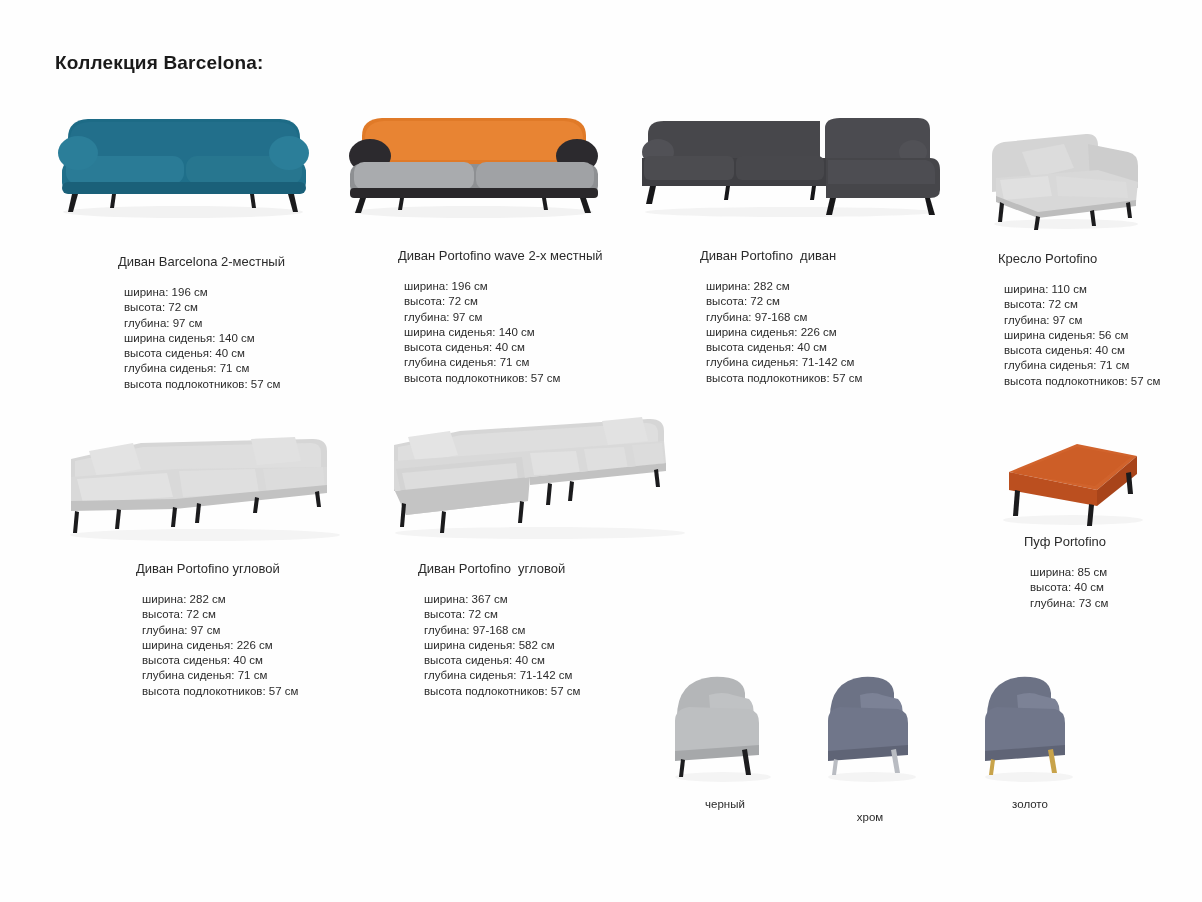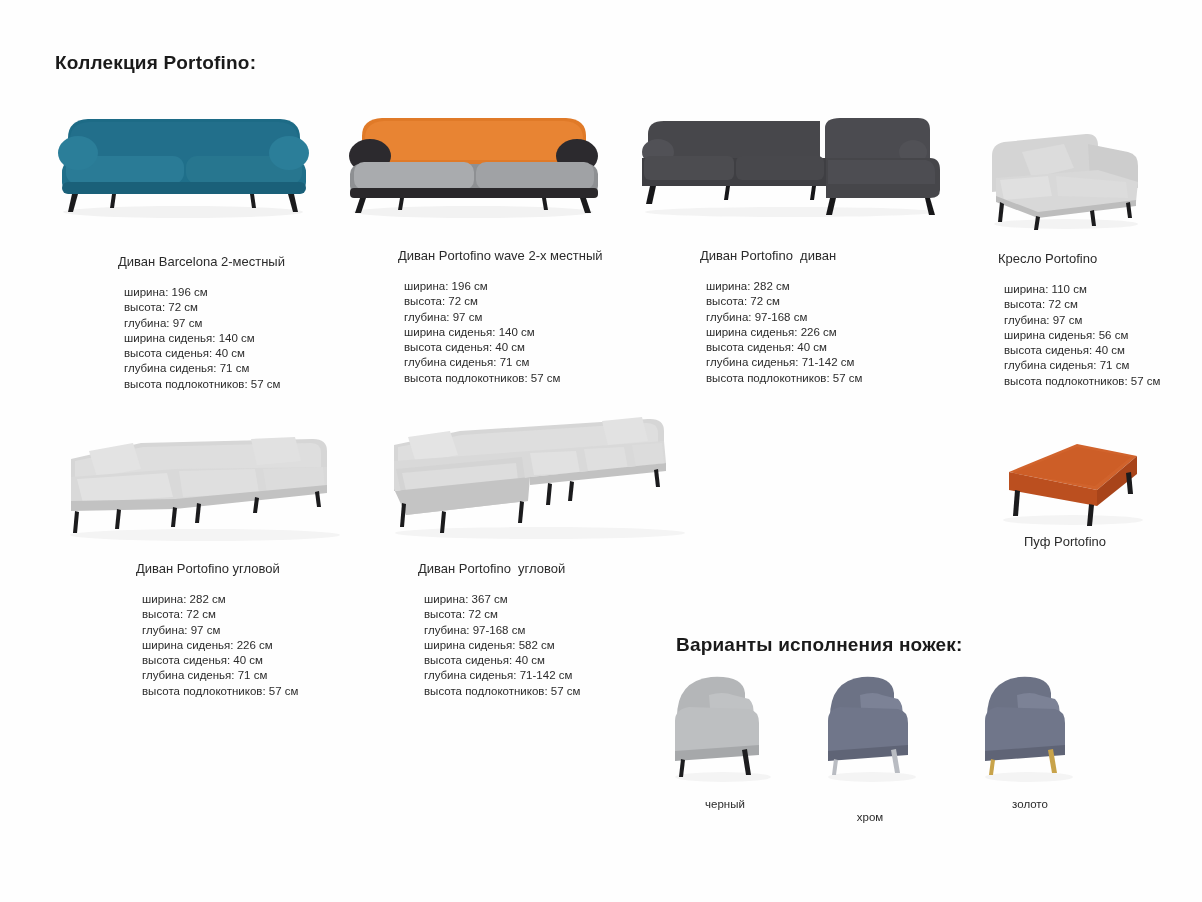--- a/index.html
+++ b/index.html
@@ -78,21 +78,21 @@
     color: #2b2b2b;
     text-align: center;
     width: 120px;
   }
 </style>
 </head>
 <body>
 
 <div class="page">
 
-  <div class="collection-title">Коллекция Portofino:</div>
+  <div class="collection-title">Коллекция Barcelona:</div>
 
   <div class="stage" style="left:48px; top:108px; width:270px; height:112px;">
     <svg class="sofa-svg" width="270" height="112" viewBox="0 0 270 112">
       <ellipse cx="135" cy="104" rx="120" ry="6" fill="#f2f2f2"></ellipse>
       <path d="M20 30 Q20 12 40 11 L232 11 Q252 12 252 30 L252 58 L20 58 Z" fill="#1d6b86"></path>
       <path d="M22 32 Q22 15 41 14 L231 14 Q250 15 250 32 L250 52 L22 52 Z" fill="#226f8b"></path>
       <rect x="14" y="52" width="244" height="34" rx="12" fill="#1f6f8a"></rect>
       <rect x="18" y="48" width="118" height="28" rx="11" fill="#2a7b96"></rect>
       <rect x="138" y="48" width="116" height="28" rx="11" fill="#27768f"></rect>
       <ellipse cx="30" cy="45" rx="20" ry="17" fill="#2b7e99"></ellipse>
@@ -291,23 +291,27 @@
       <path d="M24 44 L112 62 L112 78 L24 62 Z" fill="#bb4f1f"></path>
       <path d="M112 62 L152 28 L152 46 L112 78 Z" fill="#a8441a"></path>
       <path d="M30 62 L28 88 L33 88 L35 63 Z" fill="#1b1b1d"></path>
       <path d="M104 76 L102 98 L107 98 L109 77 Z" fill="#1b1b1d"></path>
       <path d="M146 44 L148 66 L143 66 L141 45 Z" fill="#1b1b1d"></path>
     </svg>
   </div>
 
   <div class="product" style="left:1024px; top:535px; width:175px;">
     <div class="product-name">Пуф Portofino</div>
-  </div>
-
-  <div class="legs-title">Варианты исполнения ножек:</div>
+    <ul class="spec-list">
+      <li>ширина: 85 см</li>
+      <li>высота: 40 см</li>
+      <li>глубина: 73 см</li>
+    </ul>
+  </div>
+
 
   <div class="leg-variant" style="left:665px; top:665px; width:120px; height:125px;">
     <svg class="sofa-svg" width="120" height="125" viewBox="0 0 120 125">
       <ellipse cx="58" cy="112" rx="48" ry="5" fill="#f4f4f4"></ellipse>
       <path d="M12 52 Q12 16 46 12 Q78 10 80 28 L80 56 L12 62 Z" fill="#b4b6b8"></path>
       <path d="M44 30 Q58 26 68 30 L84 34 Q90 40 88 50 L46 56 Z" fill="#c0c2c4"></path>
       <path d="M10 56 Q10 44 24 42 L84 44 Q94 46 94 58 L94 86 L10 92 Z" fill="#bdbfc1"></path>
       <path d="M10 86 L94 80 L94 90 L10 96 Z" fill="#a6a8aa"></path>
       <path d="M16 94 L14 112 L18 112 L20 95 Z" fill="#1d1d1f"></path>
       <path d="M82 84 L86 110 L81 110 L77 85 Z" fill="#1d1d1f"></path>

